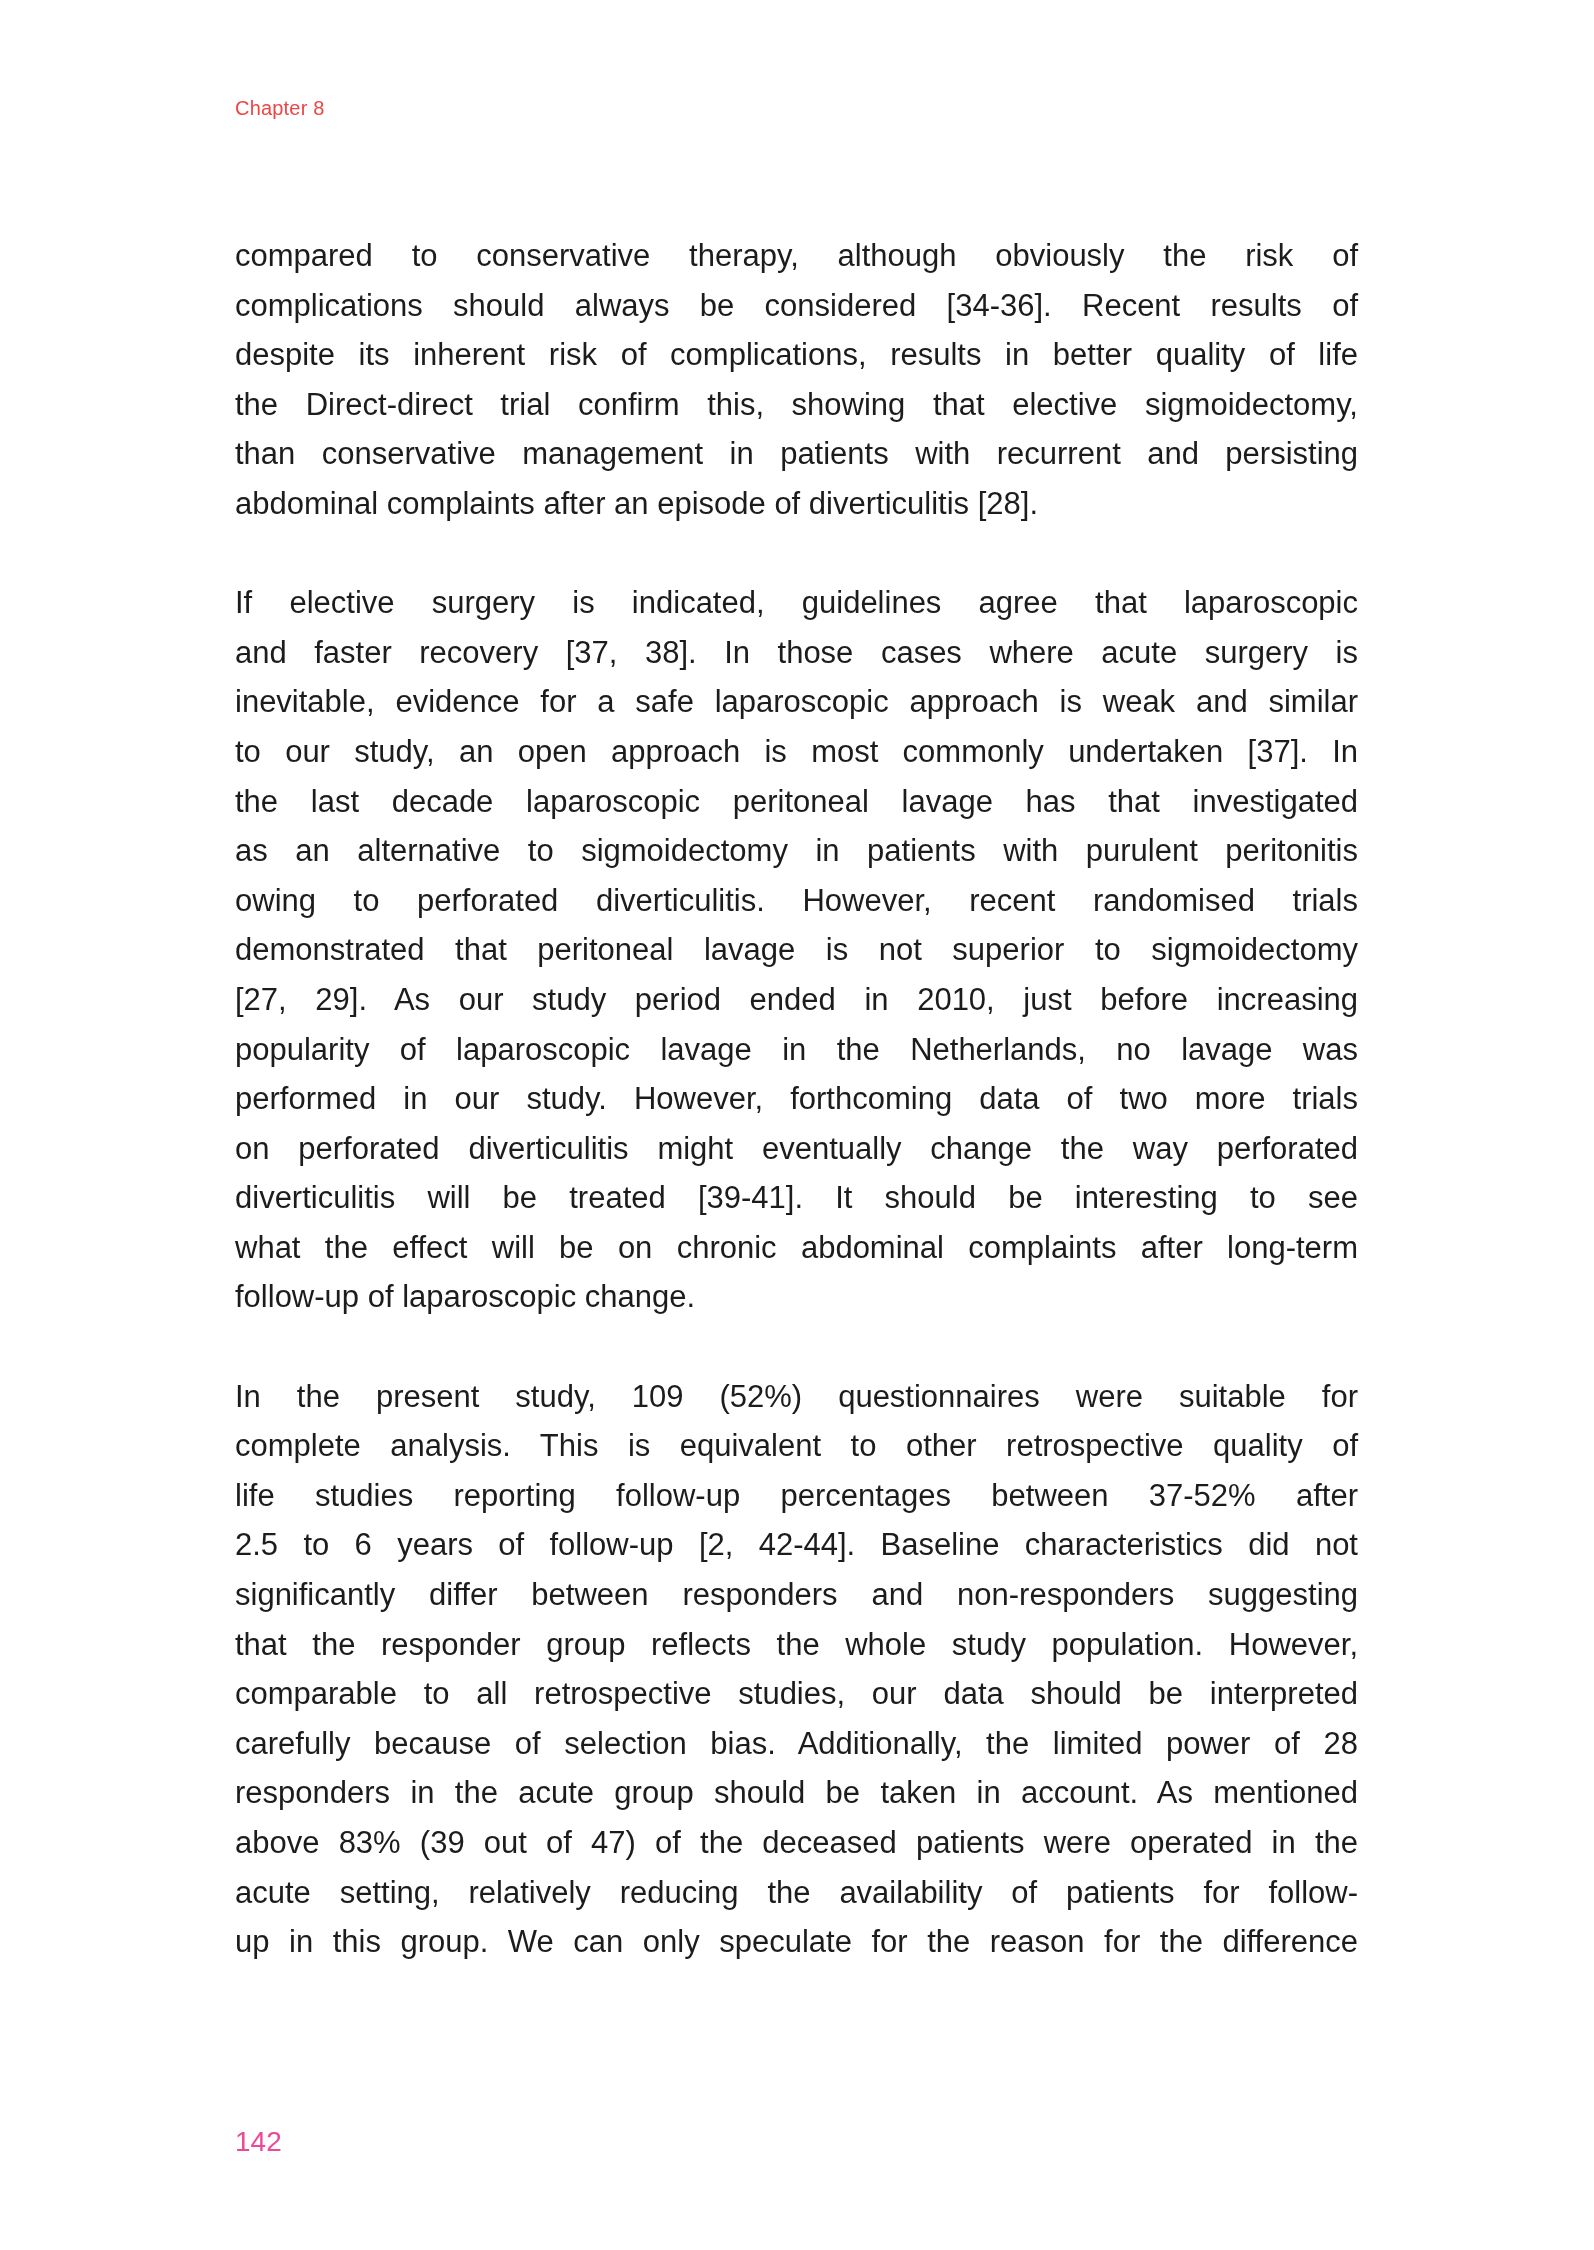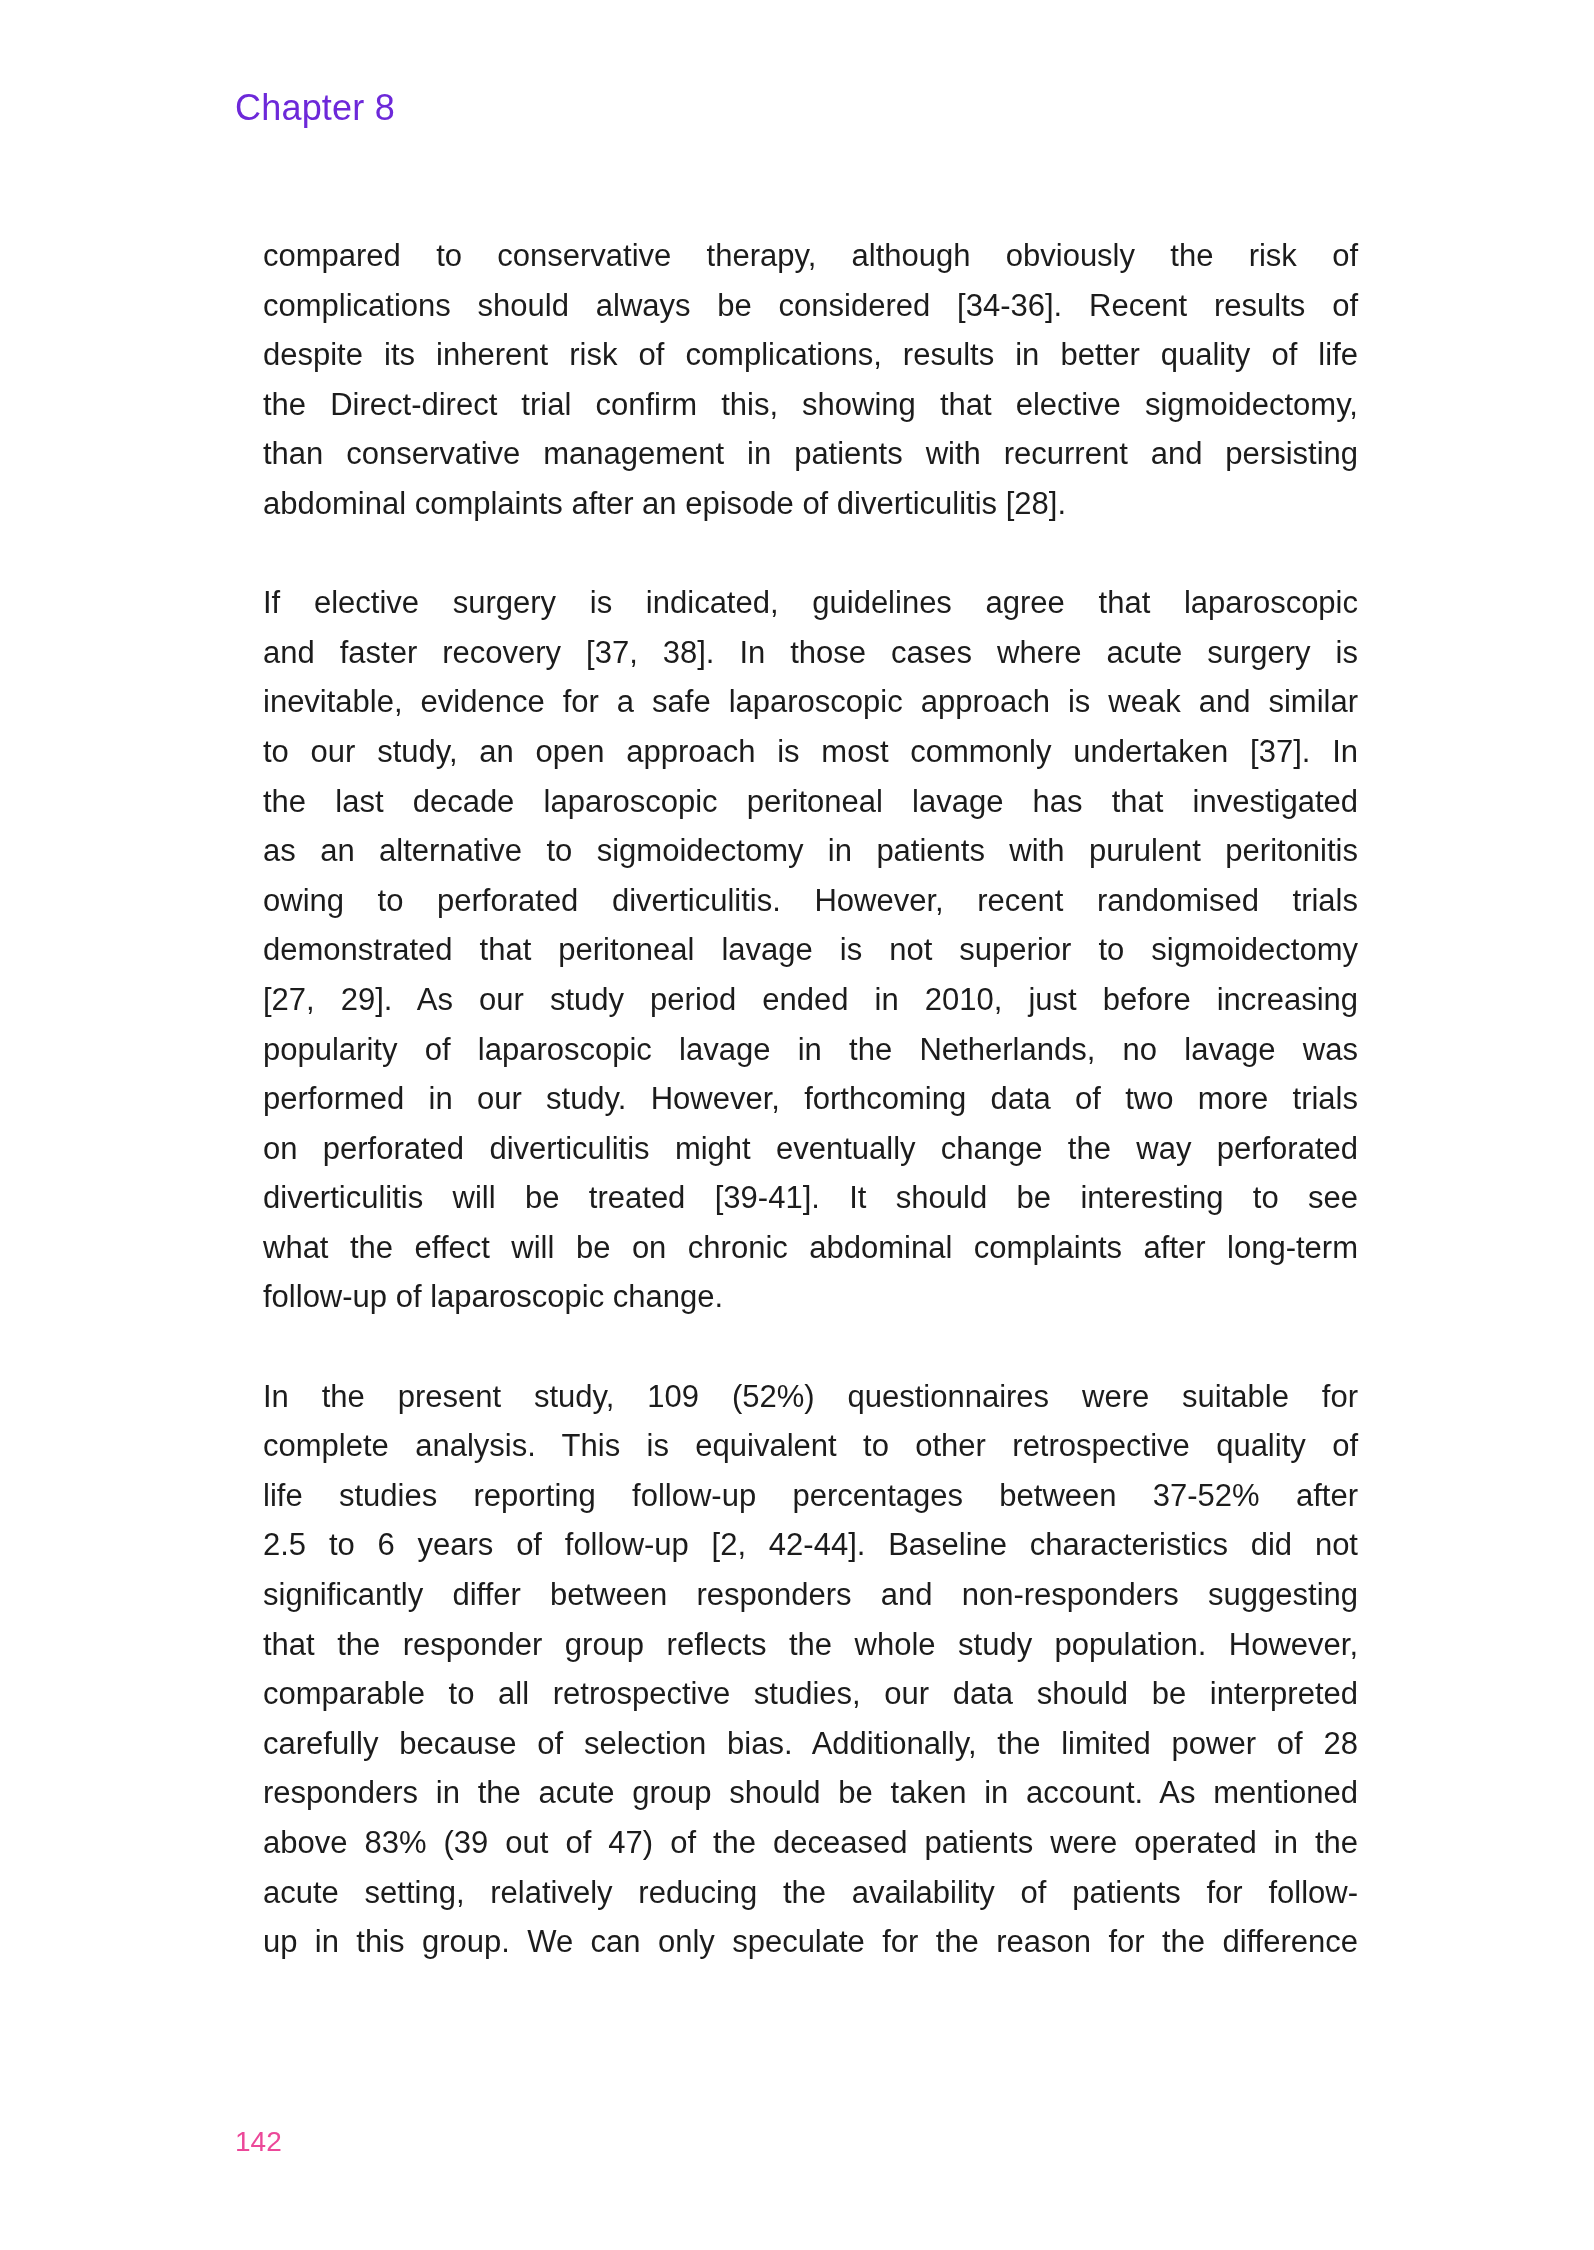--- a/index.html
+++ b/index.html
@@ -11,23 +11,23 @@
     width: 1594px;
     height: 2250px;
     position: relative;
     overflow: hidden;
     font-family: "Liberation Sans", "DejaVu Sans", sans-serif;
   }
   .running-header {
     position: absolute;
     left: 235px;
     top: 94px;
-    font-size: 36px;
+    font-size: 20px;
     line-height: 28px;
-    color: #6d28d9;
+    color: #ef4444;
     letter-spacing: 0.2px;
   }
   .body-text {
     position: absolute;
     left: 235px;
     top: 231px;
     width: 1123px;
     color: #1c1c1c;
     font-size: 31px;
     line-height: 49.6px;
@@ -36,21 +36,20 @@
     margin: 0 0 49.6px 0;
   }
   .para:last-child { margin-bottom: 0; }
   .line {
     display: block;
     white-space: nowrap;
     text-align: justify;
     text-align-last: justify;
     height: 49.6px;
     overflow: visible;
-    margin-left: 28px;
   }
   .line.last {
     text-align-last: left;
   }
   .page-number {
     position: absolute;
     left: 235px;
     top: 2128px;
     font-size: 28px;
     line-height: 28px;

